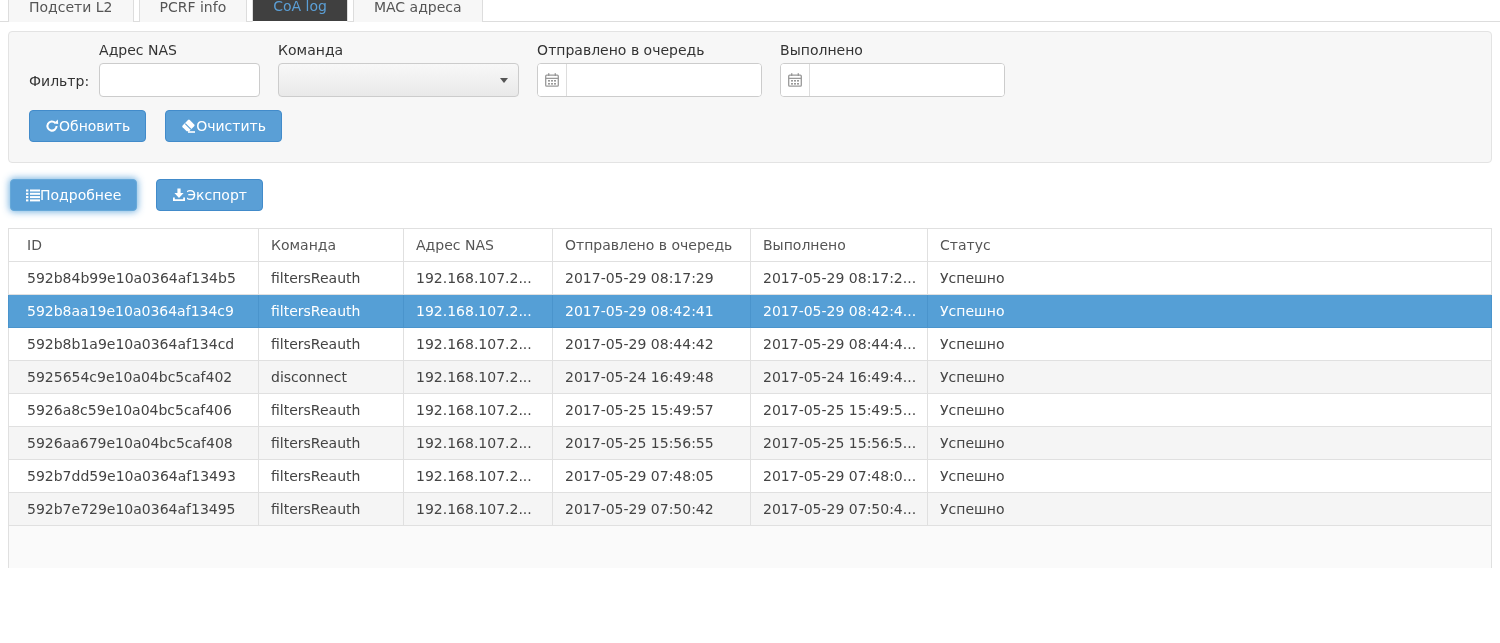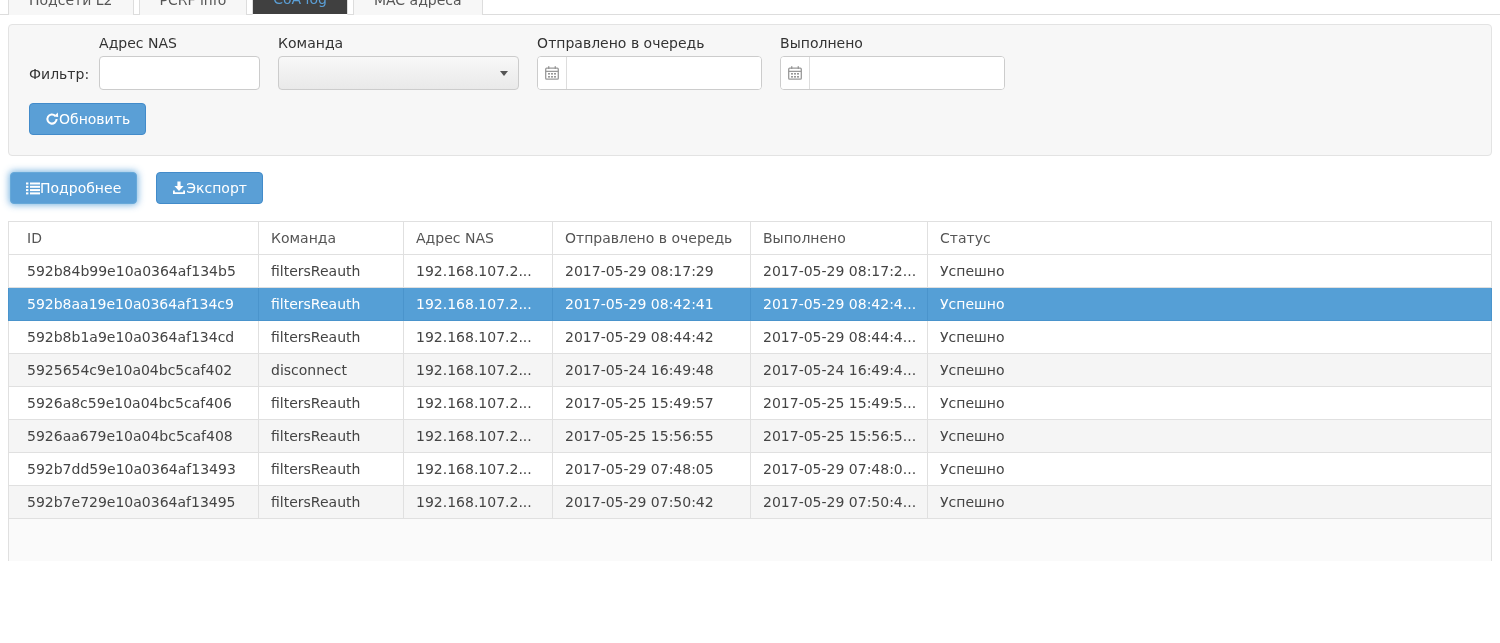--- a/index.html
+++ b/index.html
@@ -1,20 +1,20 @@
 <!DOCTYPE html>
 <html><head>
 <meta charset="utf-8">
 <style>
   * { box-sizing: border-box; margin: 0; padding: 0; }
   html, body { width: 1500px; height: 643px; background: #fff; overflow: hidden; }
   body { font-family: "DejaVu Sans", "Liberation Sans", sans-serif; font-size: 14px; color: #444; }
 
   
-  .tabbar { padding-left: 8px; border-bottom: 1px solid #ddd; height: 15px; display: flex; align-items: flex-end; }
+  .tabbar { padding-left: 8px; border-bottom: 1px solid #ddd; height: 22px; display: flex; align-items: flex-end; }
   .tab {
     padding: 5px 20px 6px; margin-right: 5px; background: #f7f7f7;
     border: 1px solid #ddd; border-bottom: none; border-radius: 4px 4px 0 0;
     color: #555; cursor: pointer; position: relative; top: 1px; line-height: 17px;
   }
   .tab.active { background: #404040; color: #5b9fd6; border-bottom: 1px solid #fff; }
 
   
   .filter-panel {
     margin: 9px 8px 0; background: #f7f7f7; border: 1px solid #e3e3e3;
@@ -131,20 +131,28 @@
     </div>
   </div>
 
   <div class="panel-buttons">
     <button class="btn">
       <svg width="14" height="14" viewBox="0 0 14 14">
         <path d="M11.6 7a4.6 4.6 0 1 1-1.4-3.3" fill="none" stroke="#fff" stroke-width="2"></path>
         <polygon points="12.8,0.6 13.2,5 8.8,4.4" fill="#fff"></polygon>
       </svg>
       <span>Обновить</span>
+    </button>
+    <button class="btn">
+      <svg width="15" height="14" viewBox="0 0 15 14">
+        <path d="M5.6 12.2 L1.6 8.2 a1.3 1.3 0 0 1 0-1.8 L7 1 a1.3 1.3 0 0 1 1.8 0 l4.4 4.4 a1.3 1.3 0 0 1 0 1.8 l-5 5 z" fill="#fff"></path>
+        <path d="M4.2 4.6 l5.8 5.8" stroke="#5a9fd6" stroke-width="1.2"></path>
+        <rect x="7" y="12.2" width="7" height="1.6" fill="#fff"></rect>
+      </svg>
+      <span>Очистить</span>
     </button>
   </div>
 </div>
 
 <div class="action-row">
   <button class="btn focused">
     <svg width="14" height="13" viewBox="0 0 14 13">
       <rect x="0" y="0.5" width="2.4" height="2" fill="#fff"></rect>
         <rect x="4" y="0.5" width="10" height="2" fill="#fff"></rect>
       <rect x="0" y="3.8" width="2.4" height="2" fill="#fff"></rect>

